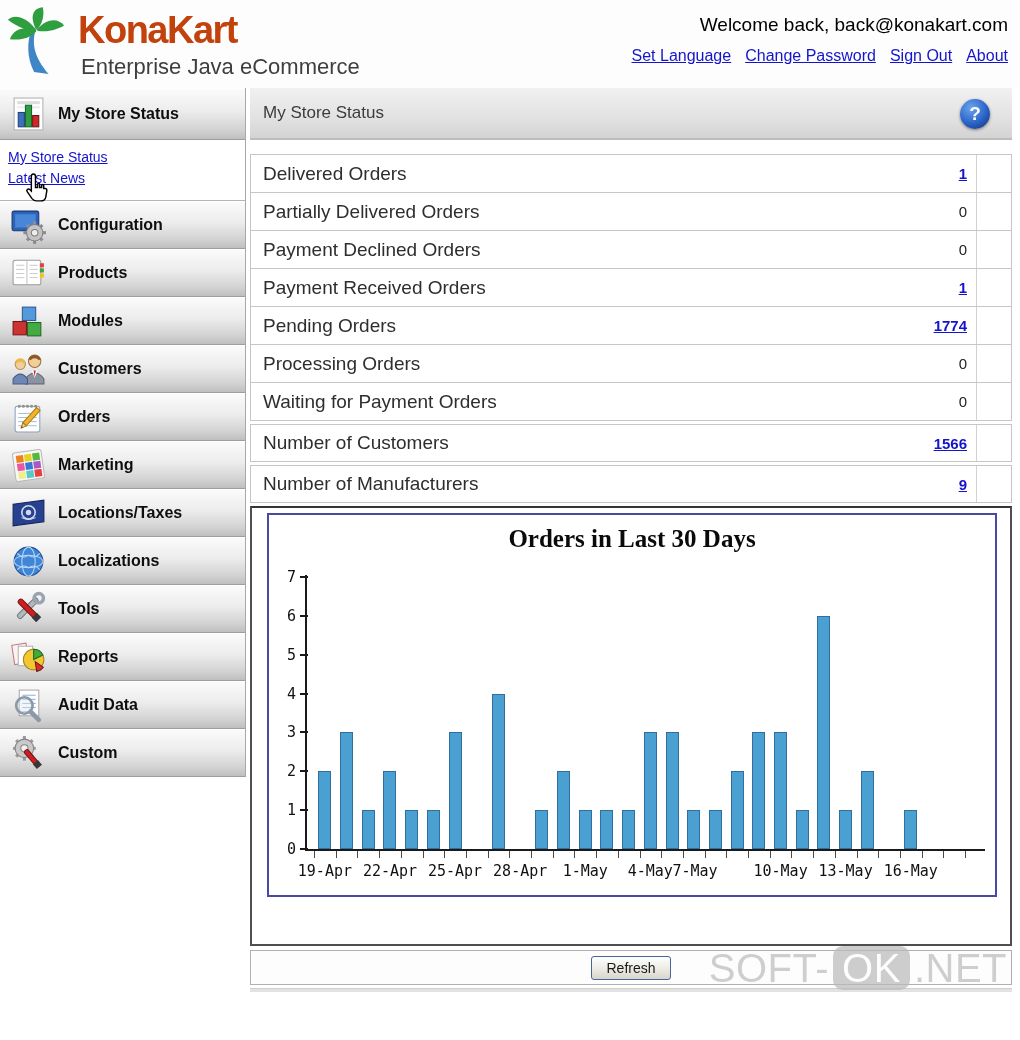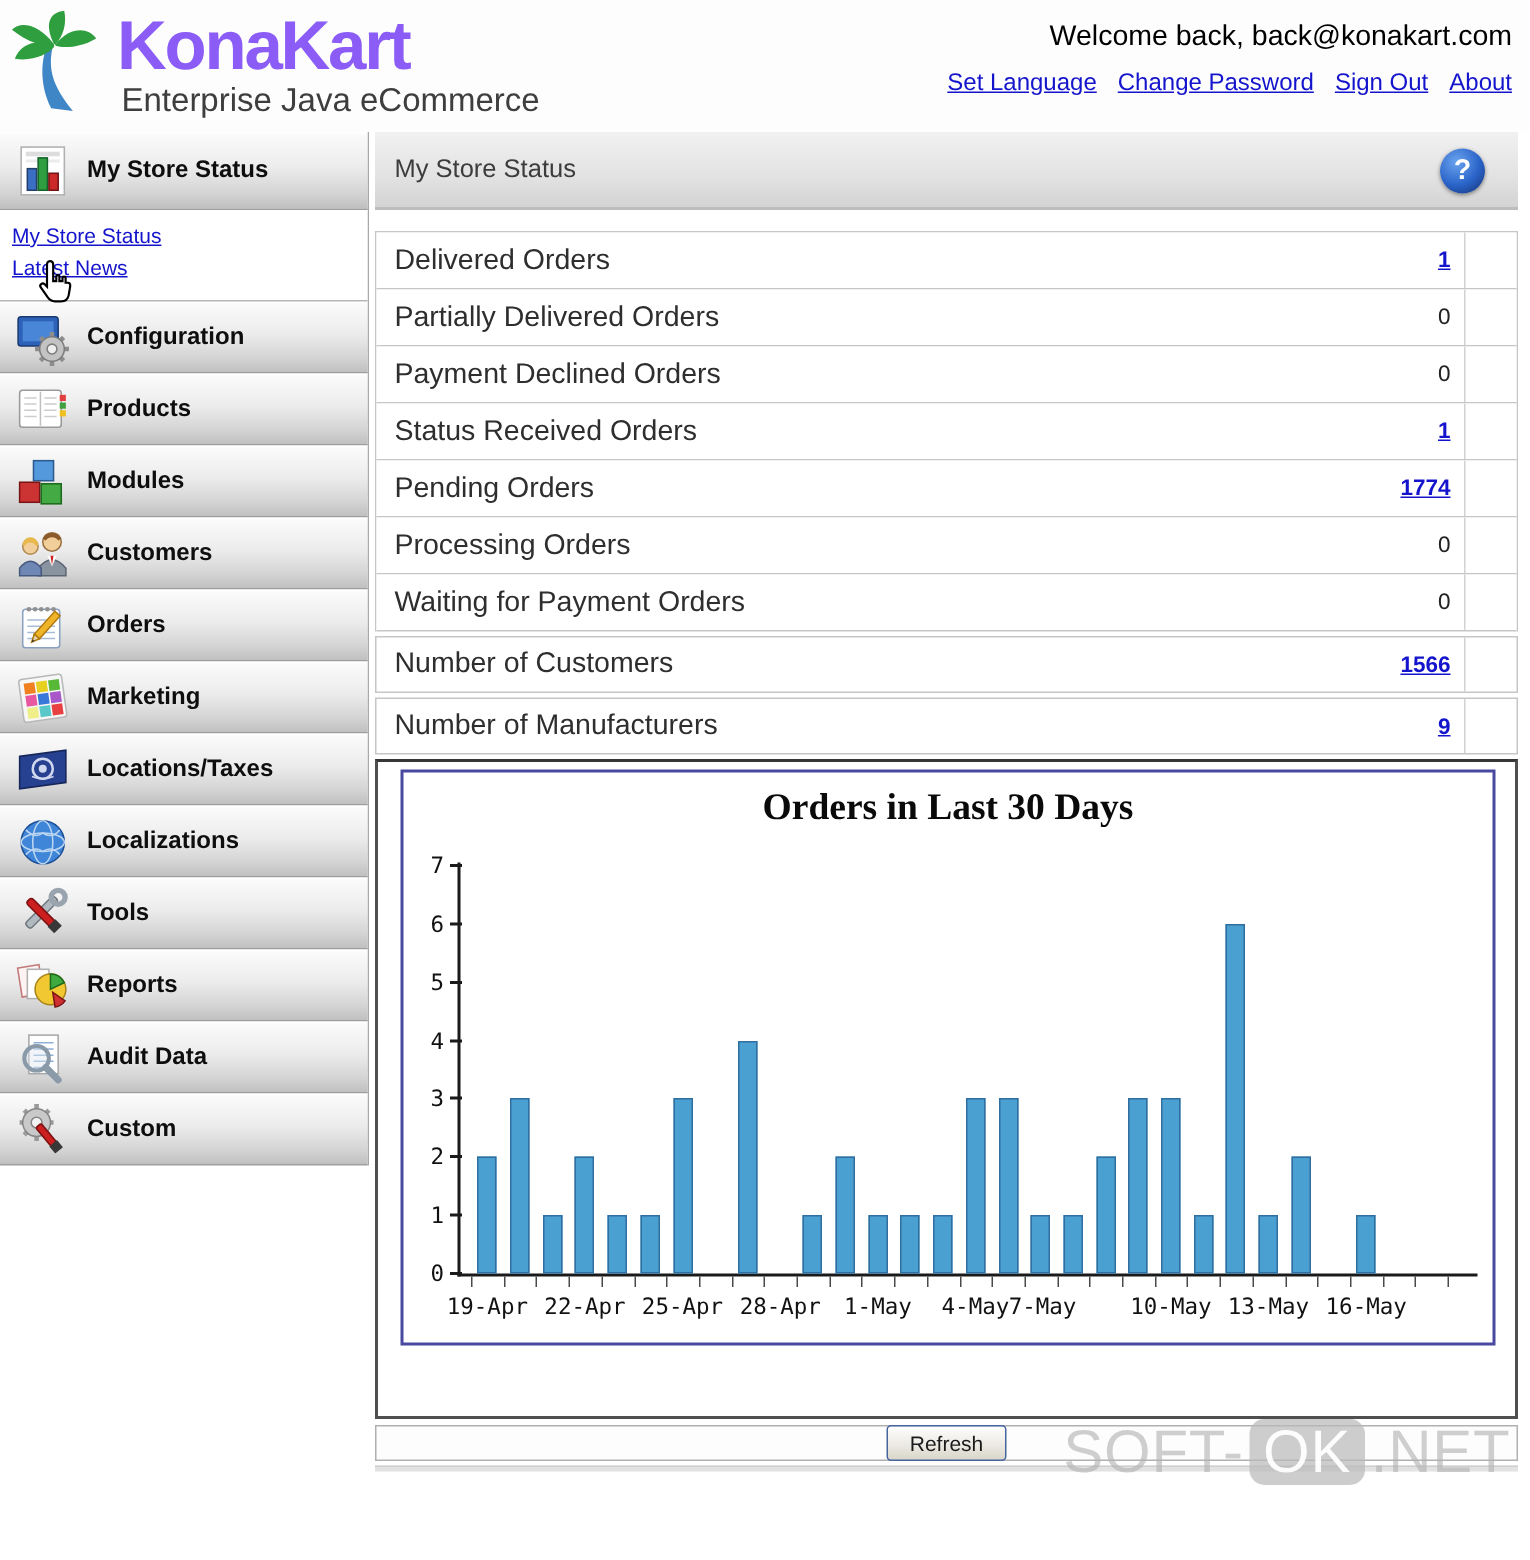--- a/index.html
+++ b/index.html
@@ -8,21 +8,21 @@
     width:1020px; height:1040px; overflow:hidden;
     font-family:"Liberation Sans", sans-serif; background:#fff;
     --link:#1414cc; --bar:#4ba0d2; --barb:#2f6e9e;
   }
   a { cursor:pointer; }
 
   
   .header { height:88px; display:flex; justify-content:space-between; background:#fdfdfd; }
   .logo { display:flex; align-items:flex-start; padding:6px 0 0 6px; }
   .logo-text { margin-left:10px; }
-  .logo-title { font-size:46px; font-weight:bold; color:#8b5cf6; letter-spacing:-1.5px; line-height:48px; }
+  .logo-title { font-size:38px; font-weight:bold; color:#c2410c; letter-spacing:-1.5px; line-height:48px; }
   .logo-subtitle { font-size:22px; color:#3e3e3e; padding-left:3px; }
   .header-right { text-align:right; padding:14px 12px 0 0; }
   .welcome { font-size:19px; color:#000; }
   .header-links { margin-top:11px; display:flex; gap:14px; justify-content:flex-end; }
   .header-links a { color:var(--link); font-size:16px; text-decoration:underline; }
 
   
   .content { display:flex; align-items:flex-start; }
 
   
@@ -75,21 +75,21 @@
   .chart-plot { position:absolute; left:36px; top:62px; width:680px; height:272px; }
   .axis-y { position:absolute; left:0; top:-2px; width:2px; height:276px; background:#1a1a1a; }
   .axis-x { position:absolute; left:0; top:272px; height:2px; background:#1a1a1a; }
   .ytick { position:absolute; left:-5px; width:8px; height:2px; background:#1a1a1a; }
   .xtick { position:absolute; top:274px; width:1px; height:7px; background:#4a4a4a; }
   .bar { position:absolute; width:13px; background:var(--bar); border:1px solid var(--barb); }
   .ylabel { position:absolute; left:-29px; width:20px; text-align:right; font-family:"DejaVu Sans Mono", monospace; font-size:15px; color:#111; }
   .xlabel { position:absolute; top:285px; width:68px; text-align:center; font-family:"DejaVu Sans Mono", monospace; font-size:15px; color:#111; white-space:nowrap; }
 
   
-  .refresh-bar { margin-top:4px; height:24px; border:1px solid #b0b0b0; background:#fdfdfd;
+  .refresh-bar { margin-top:4px; height:35px; border:1px solid #b0b0b0; background:#fdfdfd;
     display:flex; align-items:center; justify-content:center; position:relative; }
   .refresh-btn { font-family:"Liberation Sans",sans-serif; font-size:14px; color:#1a1a1a; padding:3px 14px;
     border:1px solid #46649e; border-radius:3px;
     background:linear-gradient(180deg,#fefefe 0%,#eceae4 55%,#d9d5c9 100%); cursor:pointer; }
   .watermark { position:absolute; right:4px; top:-7px; height:48px; display:flex; align-items:center;
     font-size:40px; color:rgba(178,178,178,.62); letter-spacing:.5px; pointer-events:none; }
   .wm-ok { background:rgba(186,186,186,.72); color:rgba(255,255,255,.95); border-radius:10px;
     padding:0 9px; margin:0 4px; height:44px; line-height:44px; }
   .bottom-strip { margin-top:3px; height:4px; background:#e2e2e2; border-top:1px solid #cfcfcf; }
 </style>
@@ -366,21 +366,21 @@
           <div class="stat-label">Partially Delivered Orders</div>
           <div class="stat-value"><span class="val-plain">0</span></div>
           <div class="stat-spacer"></div>
         </div>
         <div class="stat-row">
           <div class="stat-label">Payment Declined Orders</div>
           <div class="stat-value"><span class="val-plain">0</span></div>
           <div class="stat-spacer"></div>
         </div>
         <div class="stat-row">
-          <div class="stat-label">Status Received Orders</div>
+          <div class="stat-label">Payment Received Orders</div>
           <div class="stat-value"><a class="val-link">1</a></div>
           <div class="stat-spacer"></div>
         </div>
         <div class="stat-row">
           <div class="stat-label">Pending Orders</div>
           <div class="stat-value"><a class="val-link">1774</a></div>
           <div class="stat-spacer"></div>
         </div>
         <div class="stat-row">
           <div class="stat-label">Processing Orders</div>

